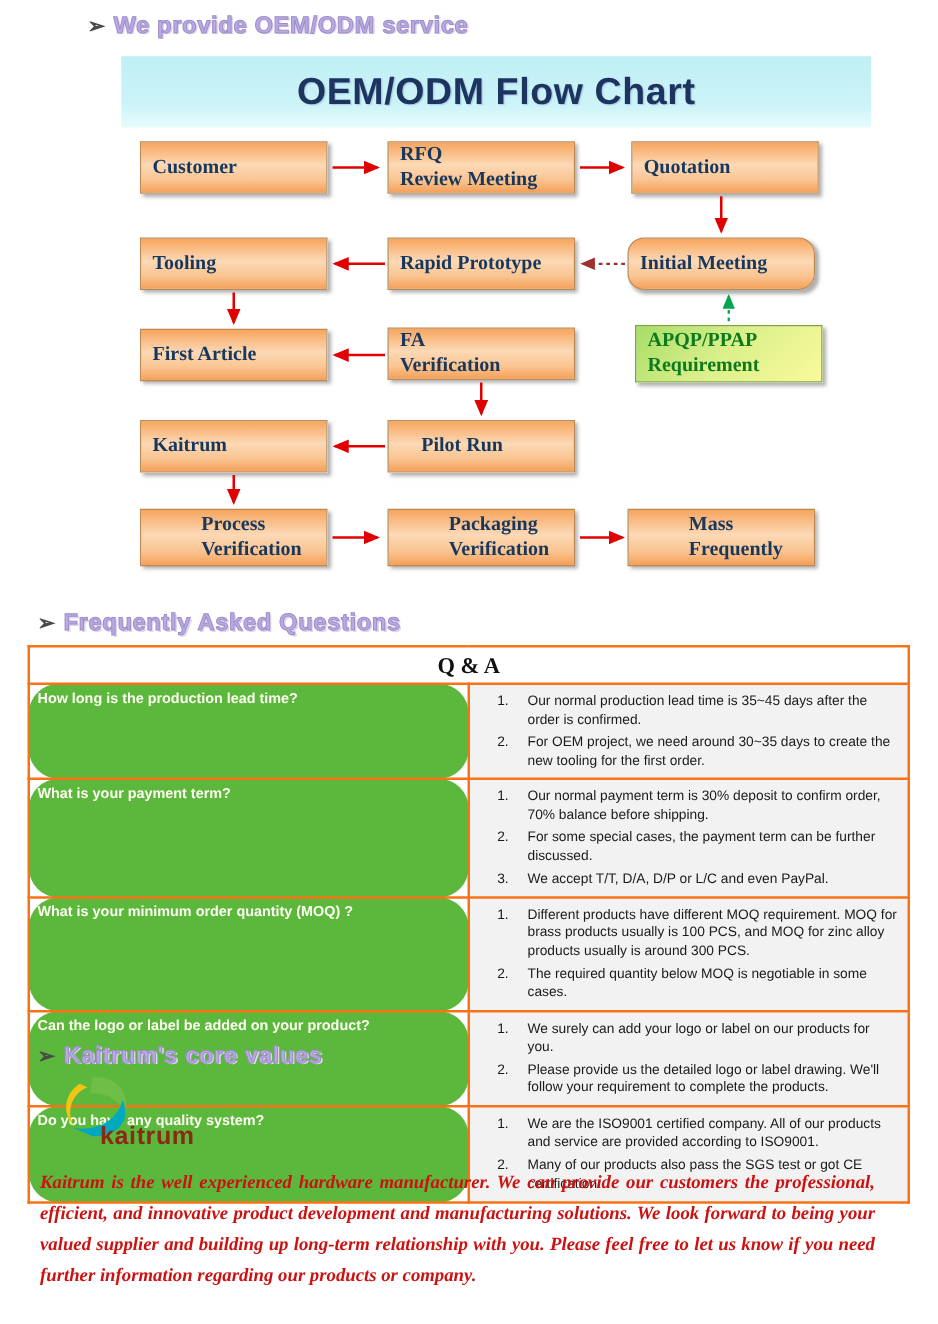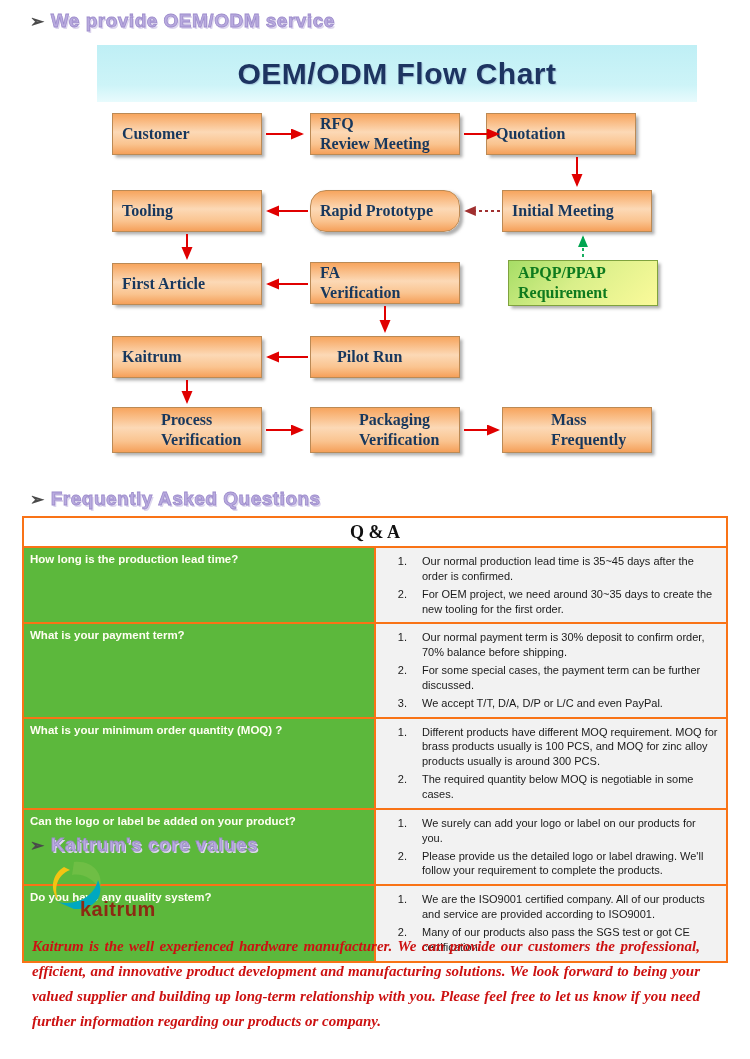--- a/index.html
+++ b/index.html
@@ -30,57 +30,57 @@
               border:1px solid #7fa23e;color:#0e7a1e;left:508px;top:260px;height:46px;}
   .arrows{position:absolute;left:0;top:0;pointer-events:none;}
 
   
   .qa-table{position:absolute;left:22px;top:516px;width:706px;border-collapse:collapse;
             border:2.5px solid #222;table-layout:fixed;}
   .qa-table th,.qa-table td{border:2px solid #f97316;}
   .qa-title{background:#ffffff;font-family:"Liberation Serif",serif;font-size:18px;
             font-weight:bold;color:#111;text-align:center;padding:3px 0;height:22px;}
   td.qcell{width:146px;background:#5cb83c;color:#fffef2;font-weight:bold;font-size:11.5px;
-           padding:4px 6px;vertical-align:top;line-height:1.3;}
+           padding:4px 6px;vertical-align:top;line-height:1.3;border-radius:24px;}
   td.acell{background:#f2f2f2;color:#1a1a1a;font-size:11px;padding:3px 8px 3px 6px;
            vertical-align:top;}
   td.acell ol{margin:3px 0;padding-left:28px;}
   td.acell li{padding-left:12px;margin-bottom:3px;line-height:1.35;}
 
   
   .logo-wrap{position:absolute;left:48px;top:860px;width:160px;height:62px;}
   .logo-text{position:absolute;left:32px;top:38px;font-size:20px;font-weight:bold;
              color:#8b2a12;letter-spacing:0.5px;font-family:"Liberation Sans",sans-serif;}
 
   
   .closing{position:absolute;left:32px;top:934px;width:668px;margin:0;
            font-family:"Liberation Serif",serif;font-style:italic;font-weight:bold;
            font-size:15px;line-height:25px;color:#cc1111;text-align:justify;}
 </style>
 </head>
 <body>
 
 <div class="page">
 
-  <div class="sec-header" style="top:10px;">
+  <div class="sec-header" style="top:10px;margin-left:40px;">
     <span class="bullet">➢</span><span class="txt">We provide OEM/ODM service</span>
   </div>
 
   <div class="flow-banner">
     <h1>OEM/ODM Flow Chart</h1>
   </div>
 
   <div class="fbox" style="left:112px;top:113px;">Customer</div>
   <div class="fbox" style="left:310px;top:113px;">RFQ
 Review Meeting</div>
-  <div class="fbox" style="left:486px;top:113px;">Quotation</div>
+  <div class="fbox" style="left:505px;top:113px;">Quotation</div>
 
   <div class="fbox" style="left:112px;top:190px;">Tooling</div>
-  <div class="fbox" style="left:310px;top:190px;border-radius:16px;">Rapid Prototype</div>
-  <div class="fbox" style="left:502px;top:190px;">Initial Meeting</div>
+  <div class="fbox" style="left:310px;top:190px;">Rapid Prototype</div>
+  <div class="fbox" style="left:502px;top:190px;border-radius:13px;">Initial Meeting</div>
 
   <div class="fbox" style="left:112px;top:263px;">First Article</div>
   <div class="fbox" style="left:310px;top:262px;">FA
 Verification</div>
   <div class="fbox green">APQP/PPAP
 Requirement</div>
 
   <div class="fbox" style="left:112px;top:336px;">Kaitrum</div>
   <div class="fbox" style="left:310px;top:336px;padding-left:26px;">Pilot Run</div>
 

